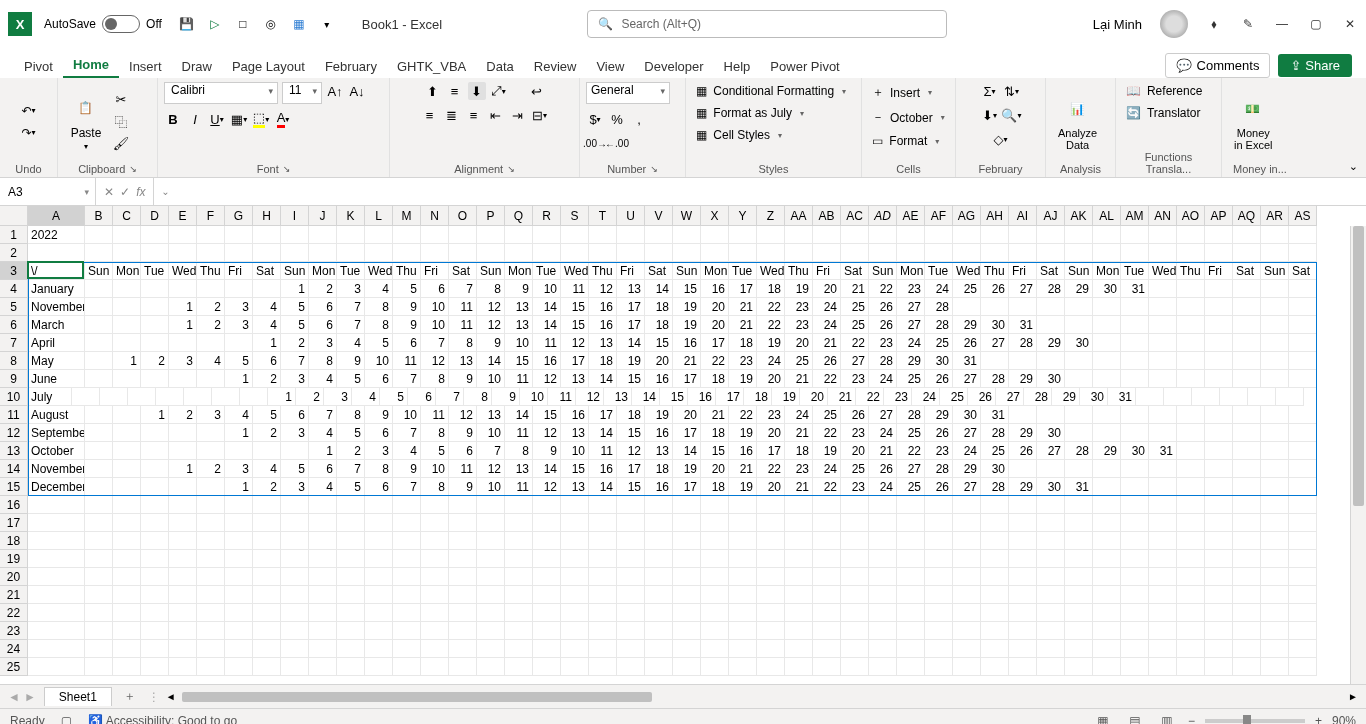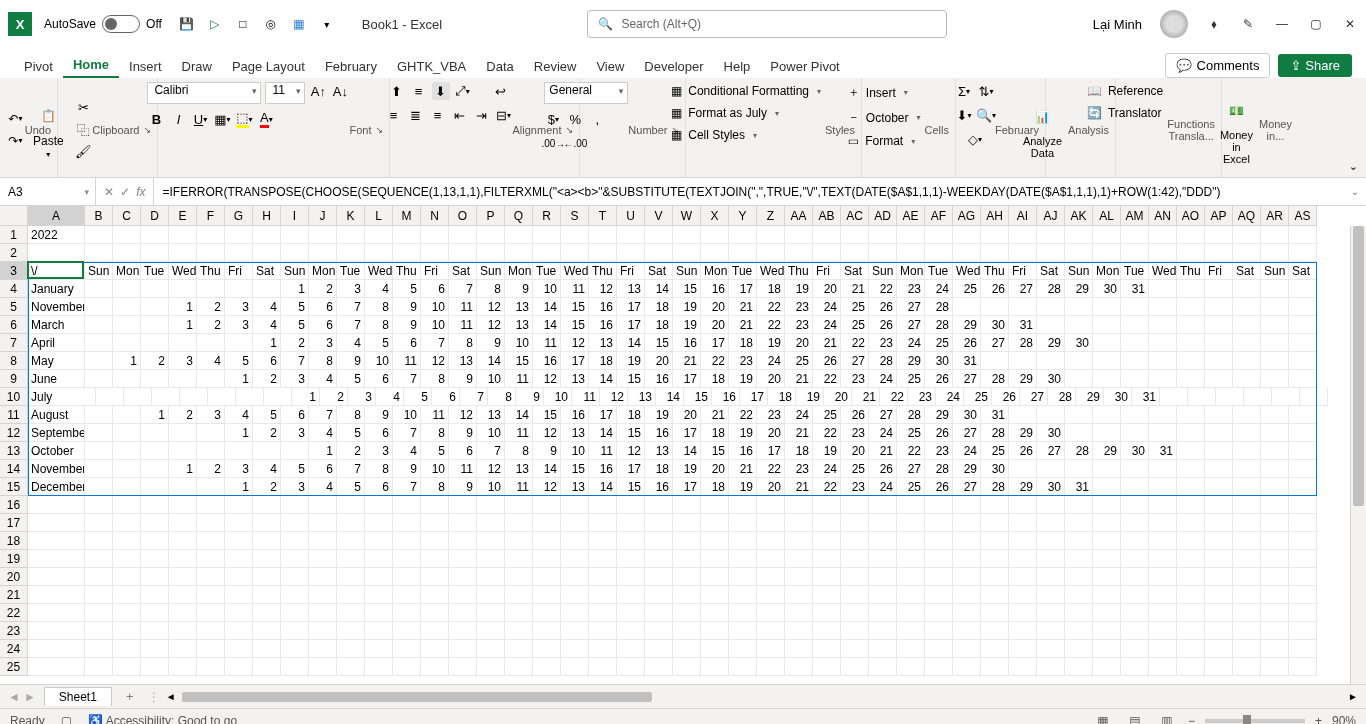--- a/index.html
+++ b/index.html
@@ -23,21 +23,21 @@
 
 .tabsrow { height: 30px; display: flex; align-items: flex-end; padding: 0 14px; }
 .tab { padding: 4px 10px; font-size: 13px; color: #333; cursor: pointer; }
 .tab.active { font-weight: 600; border-bottom: 2px solid #107C41; color: #107C41; }
 .tabs-right { margin-left: auto; display: flex; gap: 8px; align-items: center; }
 .comments-btn { padding: 4px 10px; border: 1px solid #ccc; border-radius: 3px; font-size: 13px; display: flex; gap: 4px; align-items: center; }
 .share-btn { padding: 4px 12px; background: #107C41; color: #fff; border-radius: 3px; font-size: 13px; display: flex; gap: 4px; align-items: center; }
 
 
 .ribbon { height: 100px; background: #f3f2f1; border-bottom: 1px solid #d4d4d4; display: flex; }
-.rgroup { border-right: 1px solid #e1e1e1; padding: 4px 6px 0; display: flex; flex-direction: row; justify-content: flex-end; }
+.rgroup { border-right: 1px solid #e1e1e1; padding: 4px 6px 0; display: flex; flex-direction: column; justify-content: flex-end; }
 .rgroup-label { font-size: 11px; text-align: center; color: #555; padding: 2px 0; display: flex; justify-content: center; gap: 4px; align-items: center;}
 .rgroup-body { flex: 1; display: flex; align-items: center; gap: 4px; }
 .rbtn { display: flex; align-items: center; justify-content: center; cursor: pointer; padding: 2px; border-radius: 2px; }
 .vstack-lg { display: flex; flex-direction: column; align-items: center; justify-content: center; gap: 2px; padding: 0 6px; cursor:pointer; }
 .vstack-lg .icon-lg { width: 32px; height: 32px; display:flex; align-items:center; justify-content:center; }
 .font-sel { height: 22px; border: 1px solid #ccc; background: #fff; font-size: 12px; padding: 0 18px 0 6px; position: relative; cursor: pointer; }
 .font-sel::after { content: "▾"; position: absolute; right: 4px; top: 3px; font-size: 9px; color: #666;}
 .num-sel { height: 22px; border: 1px solid #ccc; background: #fff; font-size: 12px; padding: 0 4px; width: 84px; position: relative; cursor:pointer;}
 .num-sel::after{content:"▾"; position:absolute; right:4px; top:3px; font-size:9px; color:#666;}
 .small-icon { width: 18px; height: 18px; display:flex; align-items:center; justify-content:center; font-size: 13px;}
@@ -371,21 +371,20 @@
   </div>
 </div>
 
 <div class="namefml">
   <div class="namebox">A3</div>
   <div class="fml-btns">
     <span class="glyph">✕</span>
     <span class="glyph">✓</span>
     <span><i>fx</i></span>
   </div>
-  <div class="fml-input">=IFERROR(TRANSPOSE(CHOOSE(SEQUENCE(1,13,1,1),FILTERXML("&lt;a&gt;&lt;b&gt;"&amp;SUBSTITUTE(TEXTJOIN(",",TRUE,"\/",TEXT(DATE($A$1,1,1)-WEEKDAY(DATE($A$1,1,1),1)+ROW(1:42),"DDD")</div>
   <div class="fml-expand">⌄</div>
 </div>
 
 <div class="gridwrap">
   <div class="corner"></div>
   <div class="colhdrs" id="colhdrs">
       <div class="colhdr active" style="width: 57px;">A</div>
       <div class="colhdr" style="width: 28px;">B</div>
       <div class="colhdr" style="width: 28px;">C</div>
       <div class="colhdr" style="width: 28px;">D</div>
@@ -407,21 +406,21 @@
       <div class="colhdr" style="width: 28px;">T</div>
       <div class="colhdr" style="width: 28px;">U</div>
       <div class="colhdr" style="width: 28px;">V</div>
       <div class="colhdr" style="width: 28px;">W</div>
       <div class="colhdr" style="width: 28px;">X</div>
       <div class="colhdr" style="width: 28px;">Y</div>
       <div class="colhdr" style="width: 28px;">Z</div>
       <div class="colhdr" style="width: 28px;">AA</div>
       <div class="colhdr" style="width: 28px;">AB</div>
       <div class="colhdr" style="width: 28px;">AC</div>
-      <div class="colhdr" style="width: 28px;">AD</div>
+      <div class="colhdr" style="width: 28px; font-style: italic;">AD</div>
       <div class="colhdr" style="width: 28px;">AE</div>
       <div class="colhdr" style="width: 28px;">AF</div>
       <div class="colhdr" style="width: 28px;">AG</div>
       <div class="colhdr" style="width: 28px;">AH</div>
       <div class="colhdr" style="width: 28px;">AI</div>
       <div class="colhdr" style="width: 28px;">AJ</div>
       <div class="colhdr" style="width: 28px;">AK</div>
       <div class="colhdr" style="width: 28px;">AL</div>
       <div class="colhdr" style="width: 28px;">AM</div>
       <div class="colhdr" style="width: 28px;">AN</div>
@@ -876,21 +875,21 @@
         <div class="cell" style="width: 28px;"></div>
         <div class="cell" style="width: 28px;"></div>
         <div class="cell" style="width: 28px;"></div>
         <div class="cell" style="width: 28px;"></div>
         <div class="cell" style="width: 28px;"></div>
         <div class="cell" style="width: 28px;"></div>
         <div class="cell" style="width: 28px;"></div>
         <div class="cell" style="width: 28px;"></div>
       </div>
       <div class="cellrow">
-        <div class="cell text" style="width: 68px;">July</div>
+        <div class="cell text" style="width: 44px;">July</div>
         <div class="cell" style="width: 28px;"></div>
         <div class="cell" style="width: 28px;"></div>
         <div class="cell" style="width: 28px;"></div>
         <div class="cell" style="width: 28px;"></div>
         <div class="cell" style="width: 28px;"></div>
         <div class="cell" style="width: 28px;"></div>
         <div class="cell" style="width: 28px;"></div>
         <div class="cell" style="width: 28px;">1</div>
         <div class="cell" style="width: 28px;">2</div>
         <div class="cell" style="width: 28px;">3</div>

